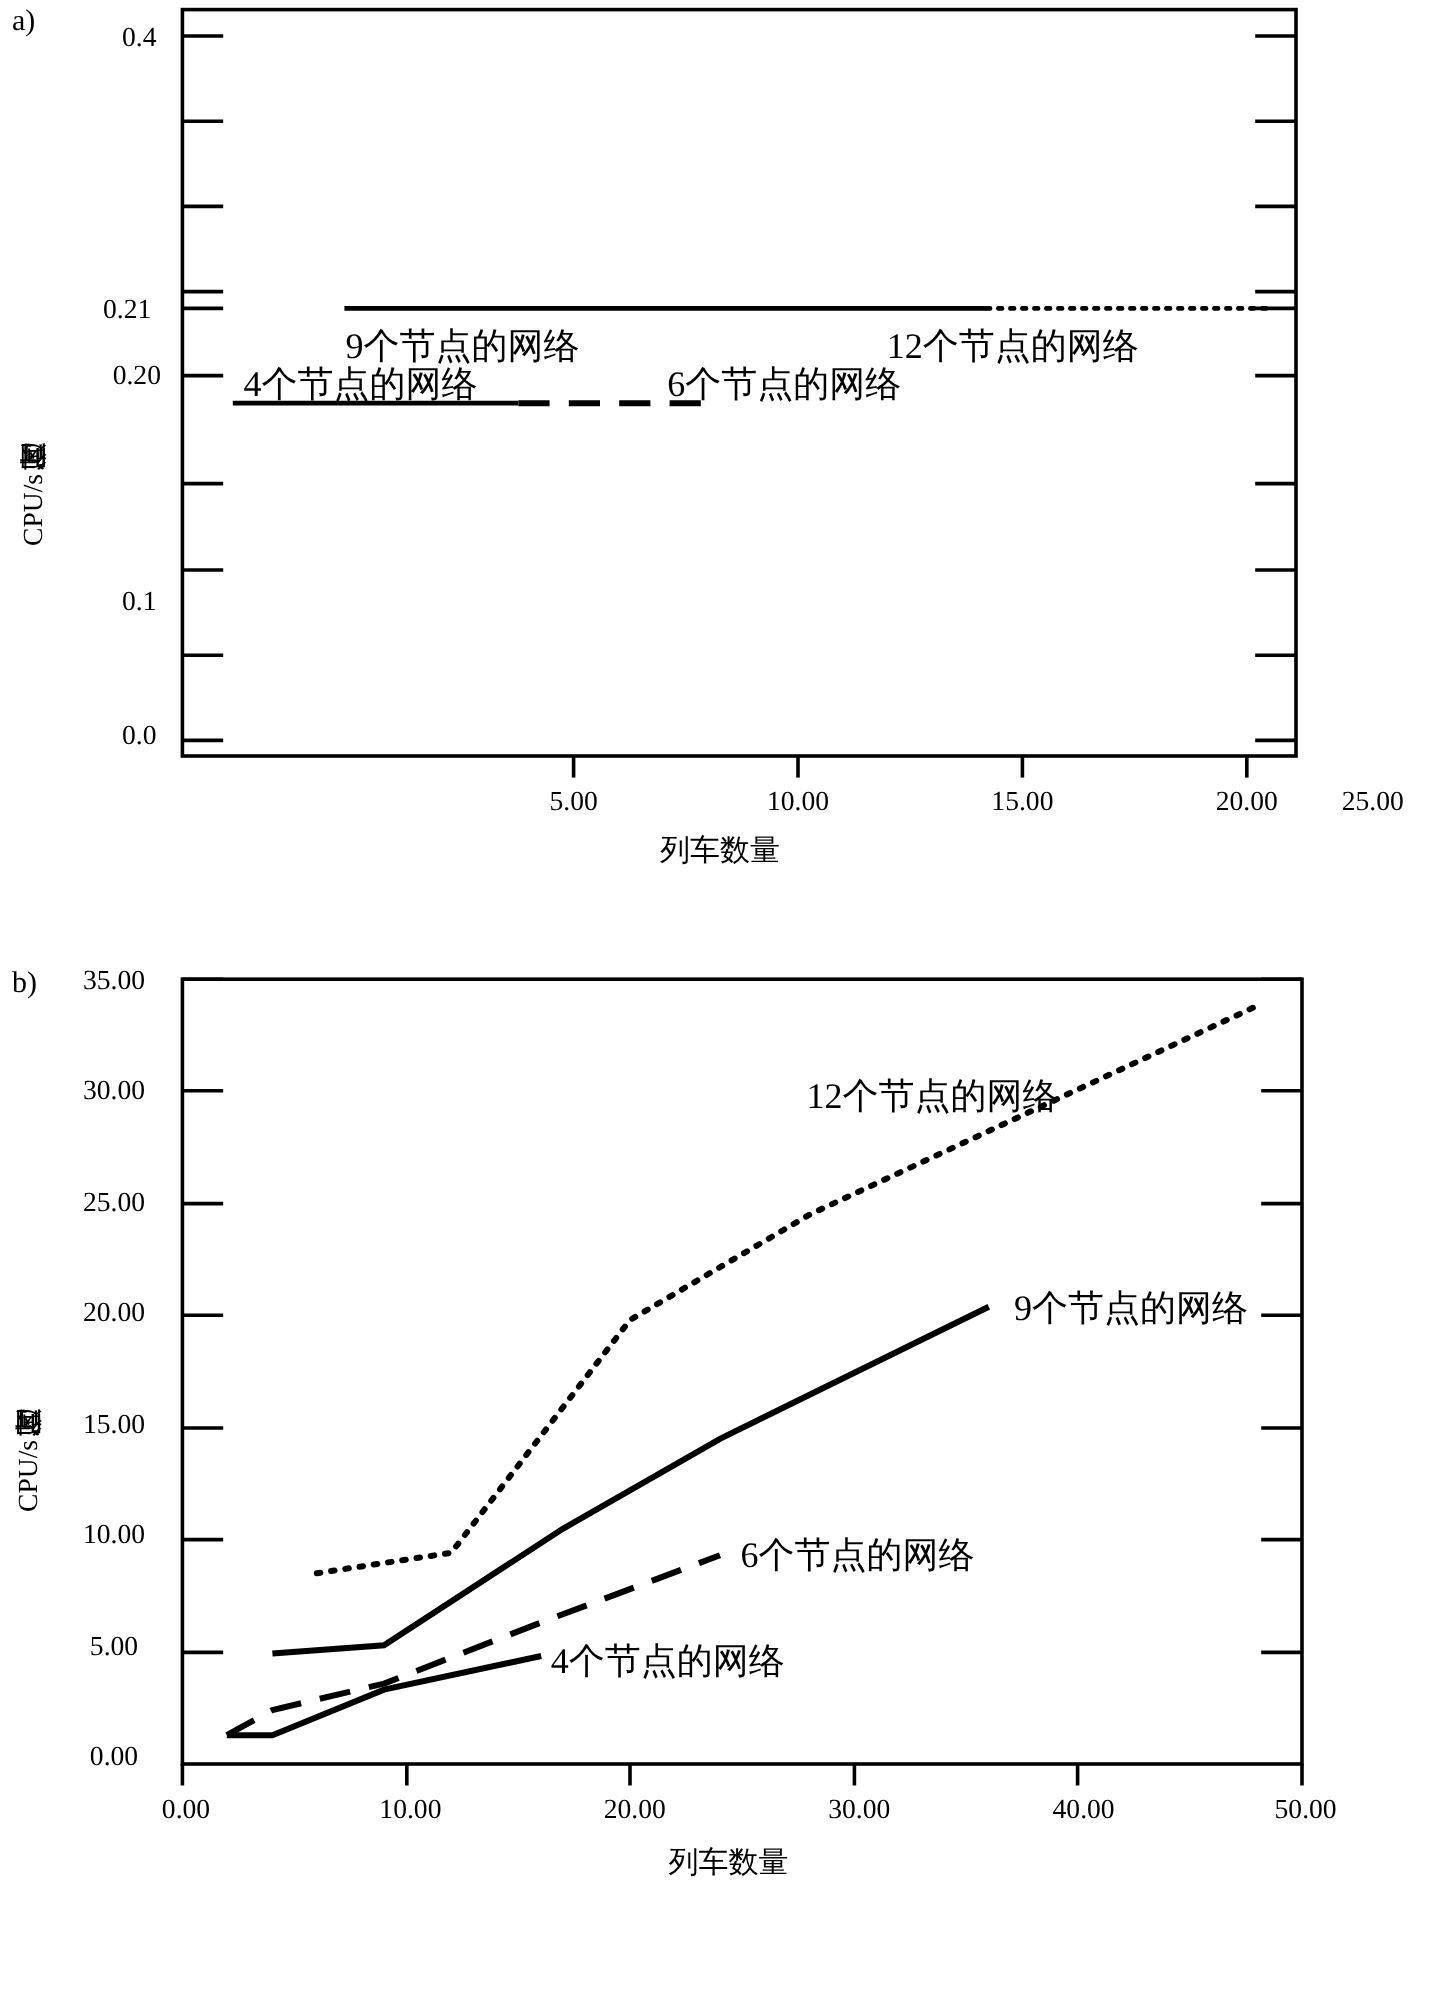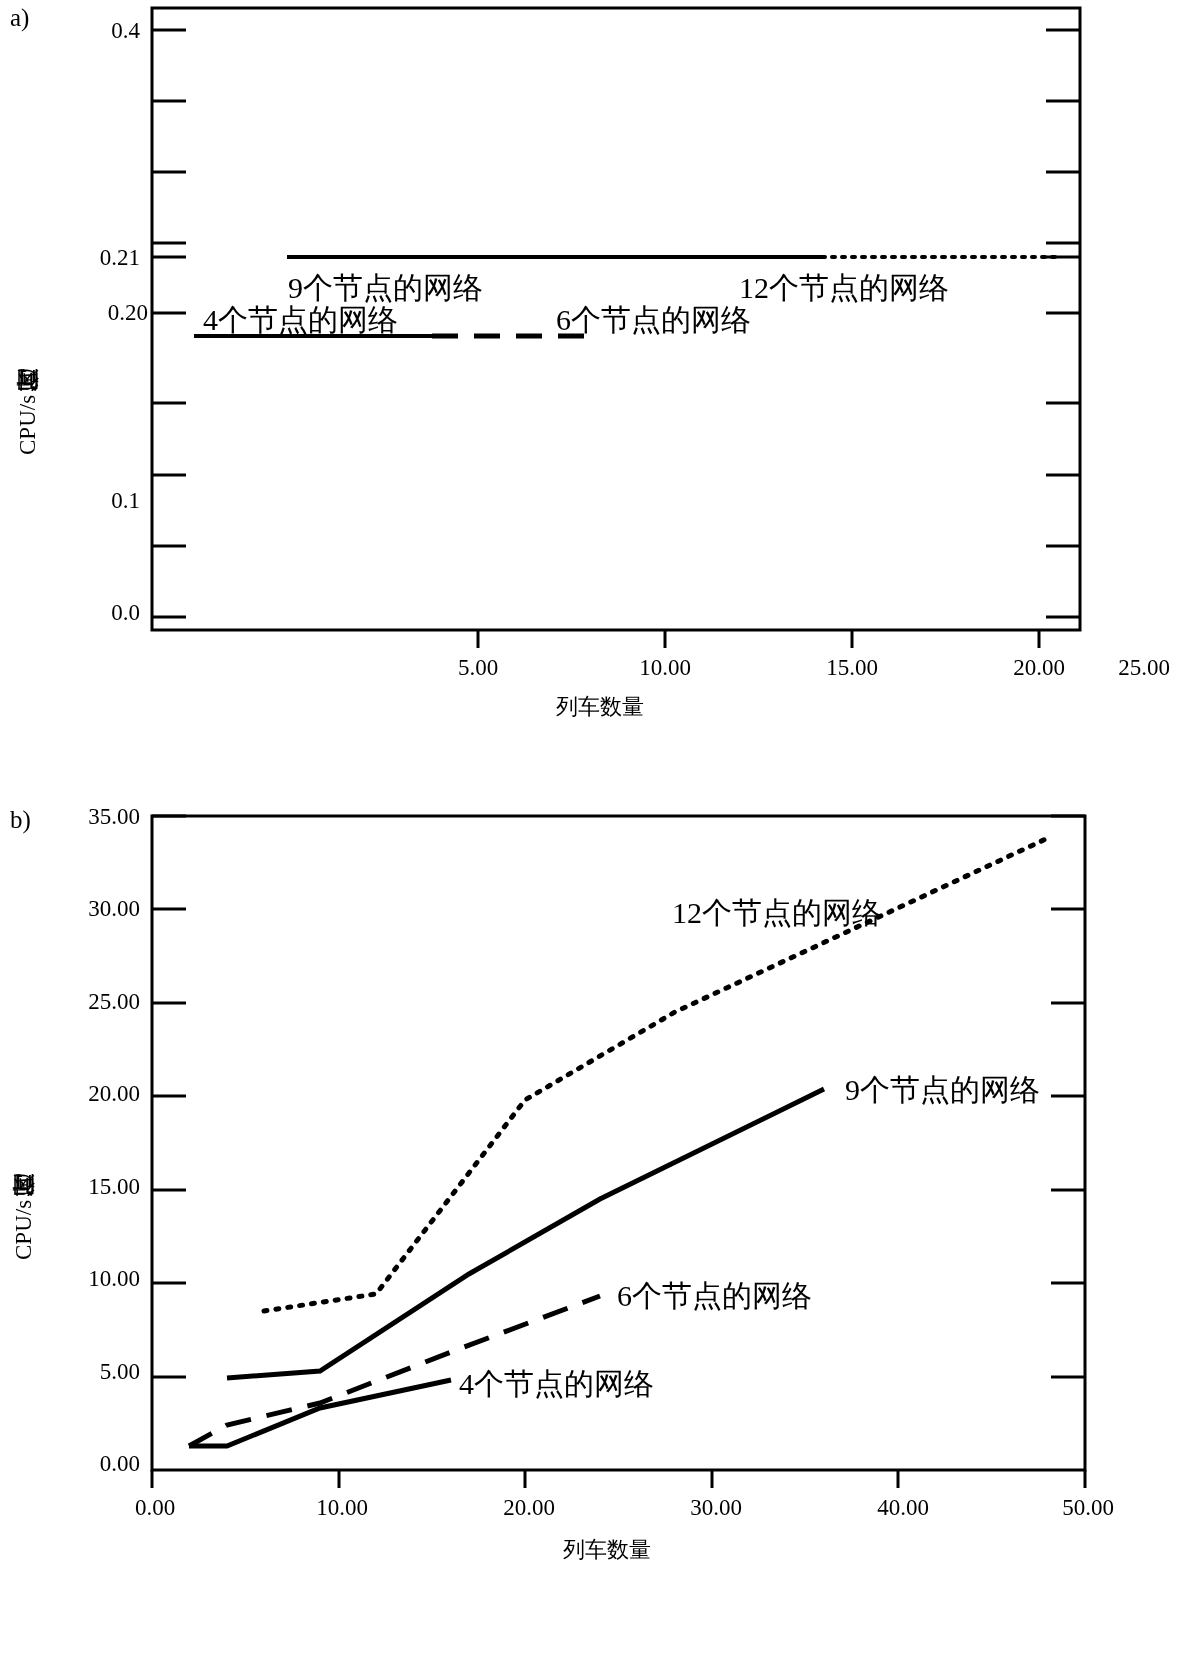--- a/index.html
+++ b/index.html
@@ -33,29 +33,29 @@
   .axis-title-y {
     position: absolute;
     font-size: 23px;
     writing-mode: vertical-rl;
     transform: rotate(180deg);
     white-space: nowrap;
     letter-spacing: 0px;
   }
   .axis-title-x {
     position: absolute;
-    font-size: 22px;
+    font-size: 25px;
     white-space: nowrap;
     text-align: center;
   }
   .tick-label {
     position: absolute;
     font-size: 23px;
     white-space: nowrap;
-    text-align: right;
+    text-align: center;
   }
   .tick-label-x {
     position: absolute;
     font-size: 23px;
     white-space: nowrap;
     text-align: center;
   }
   .series-label {
     position: absolute;
     font-size: 30px;

